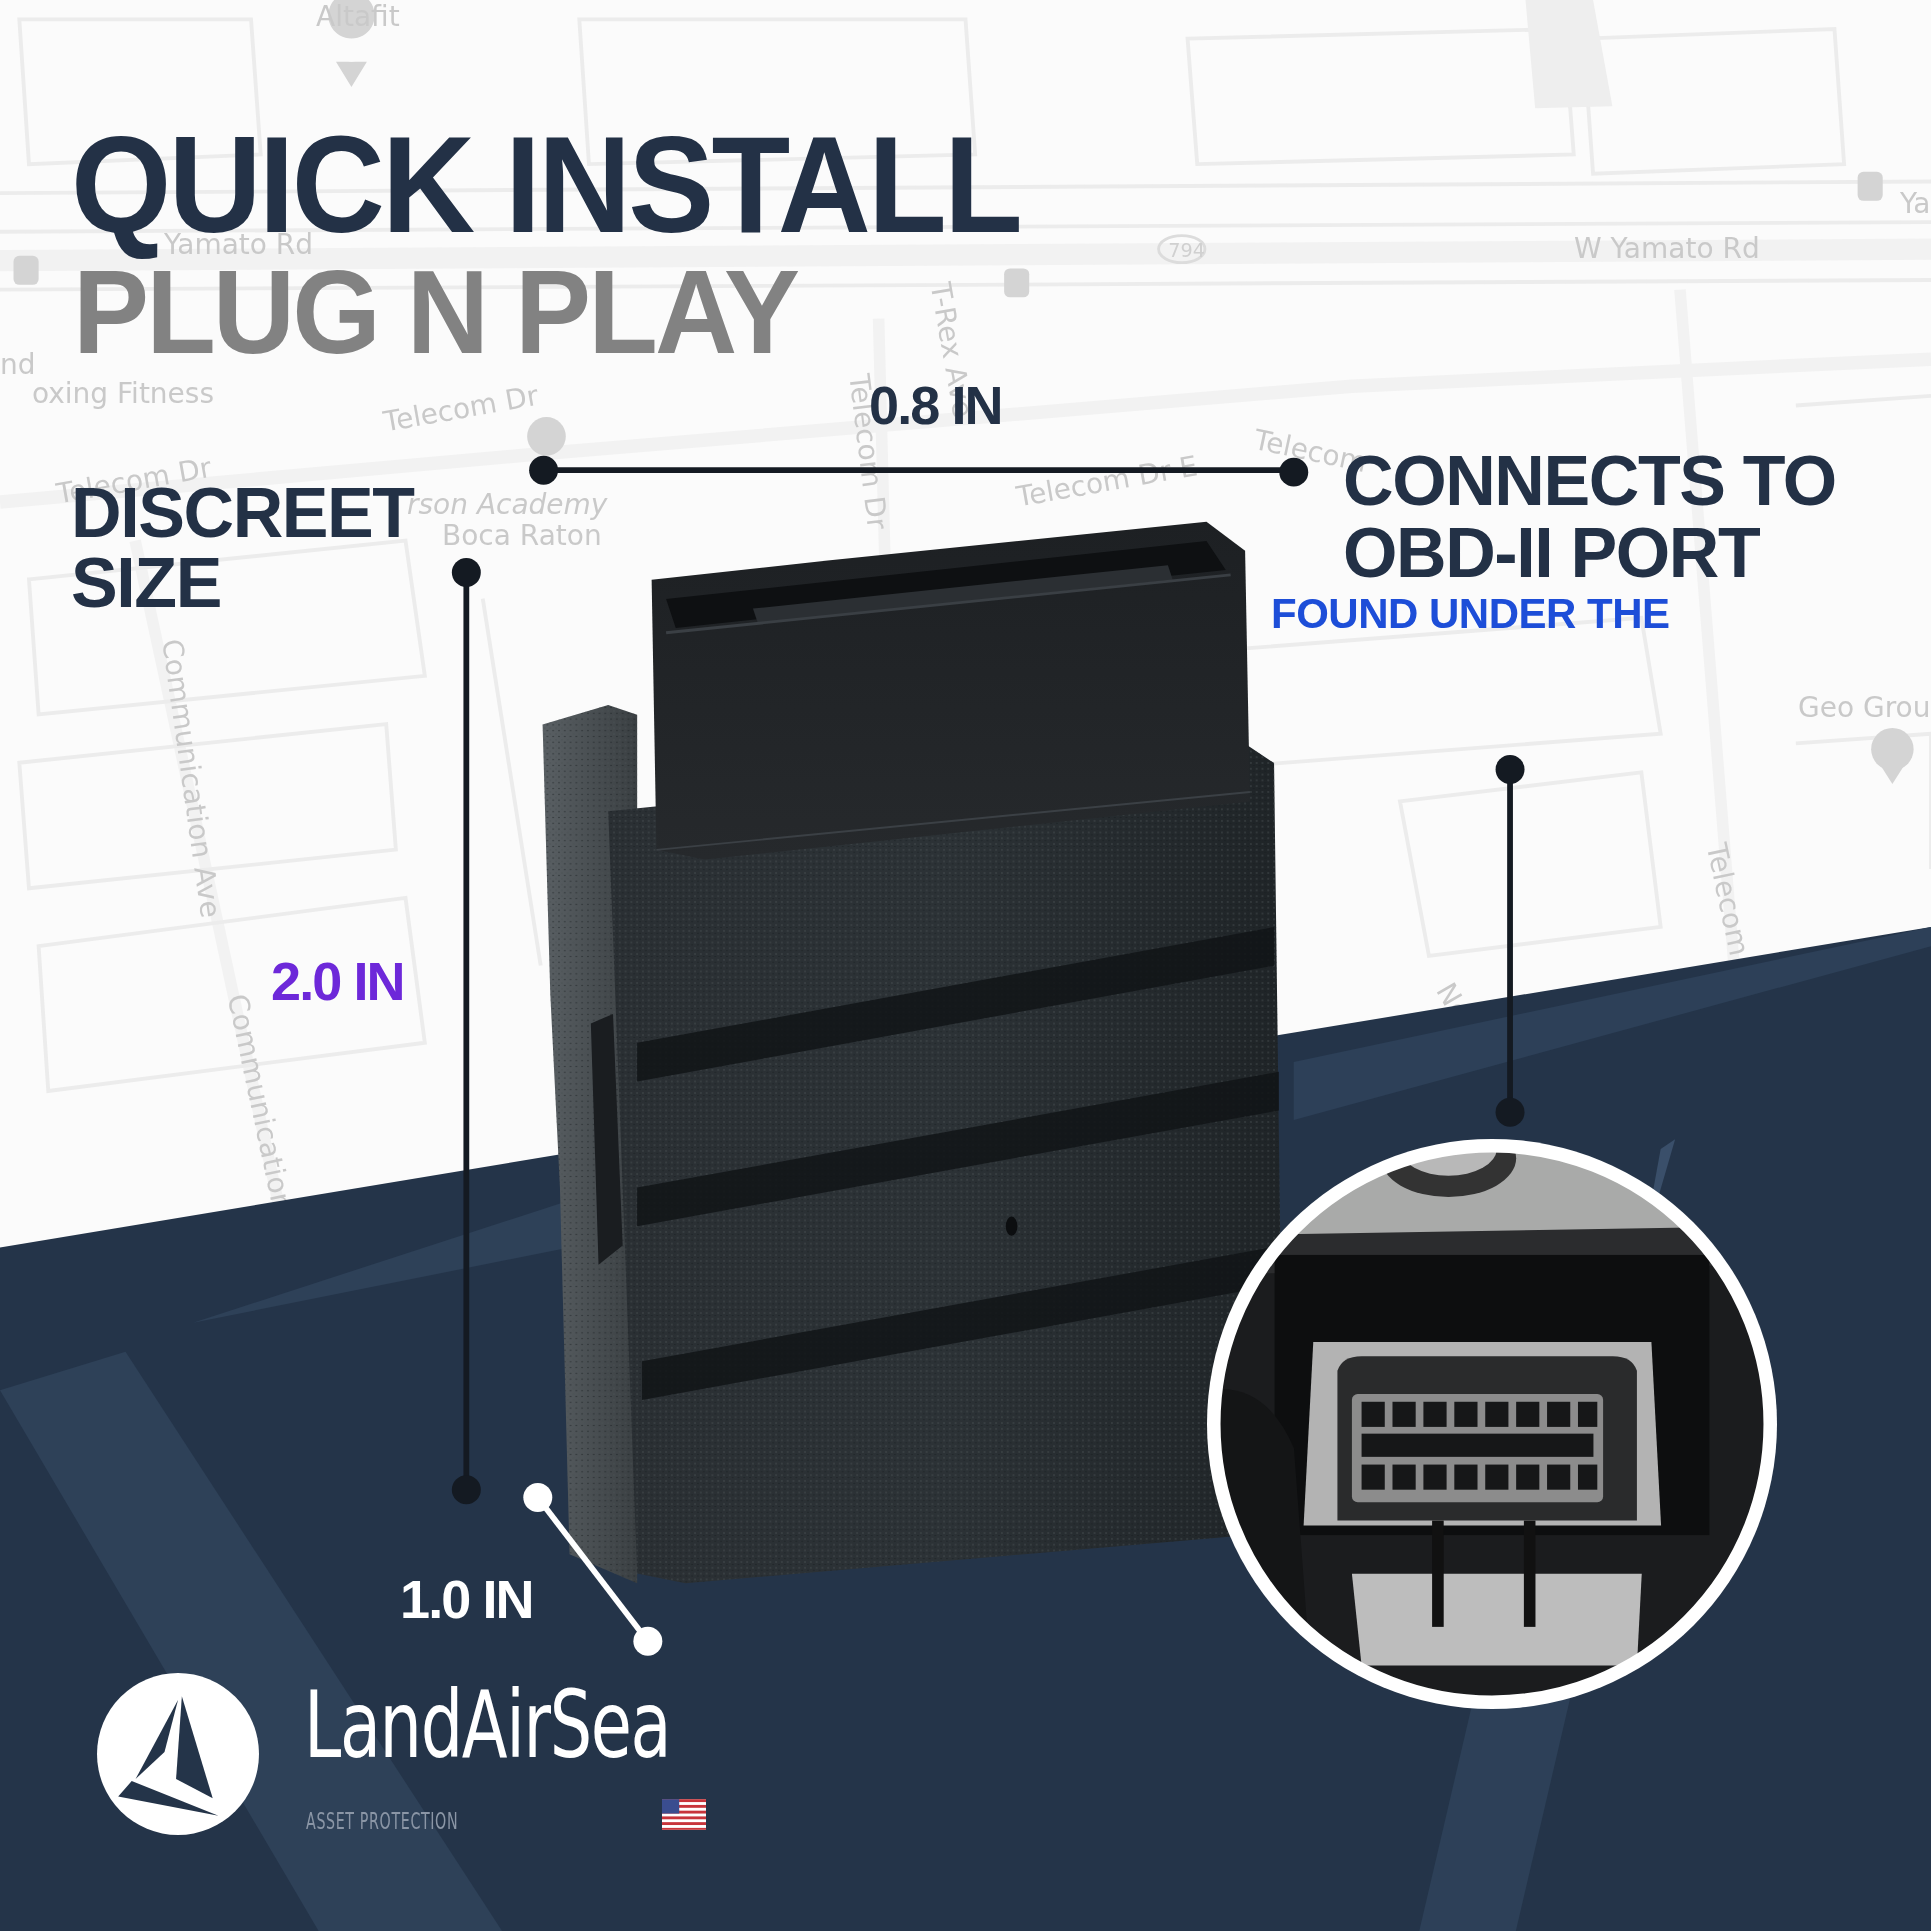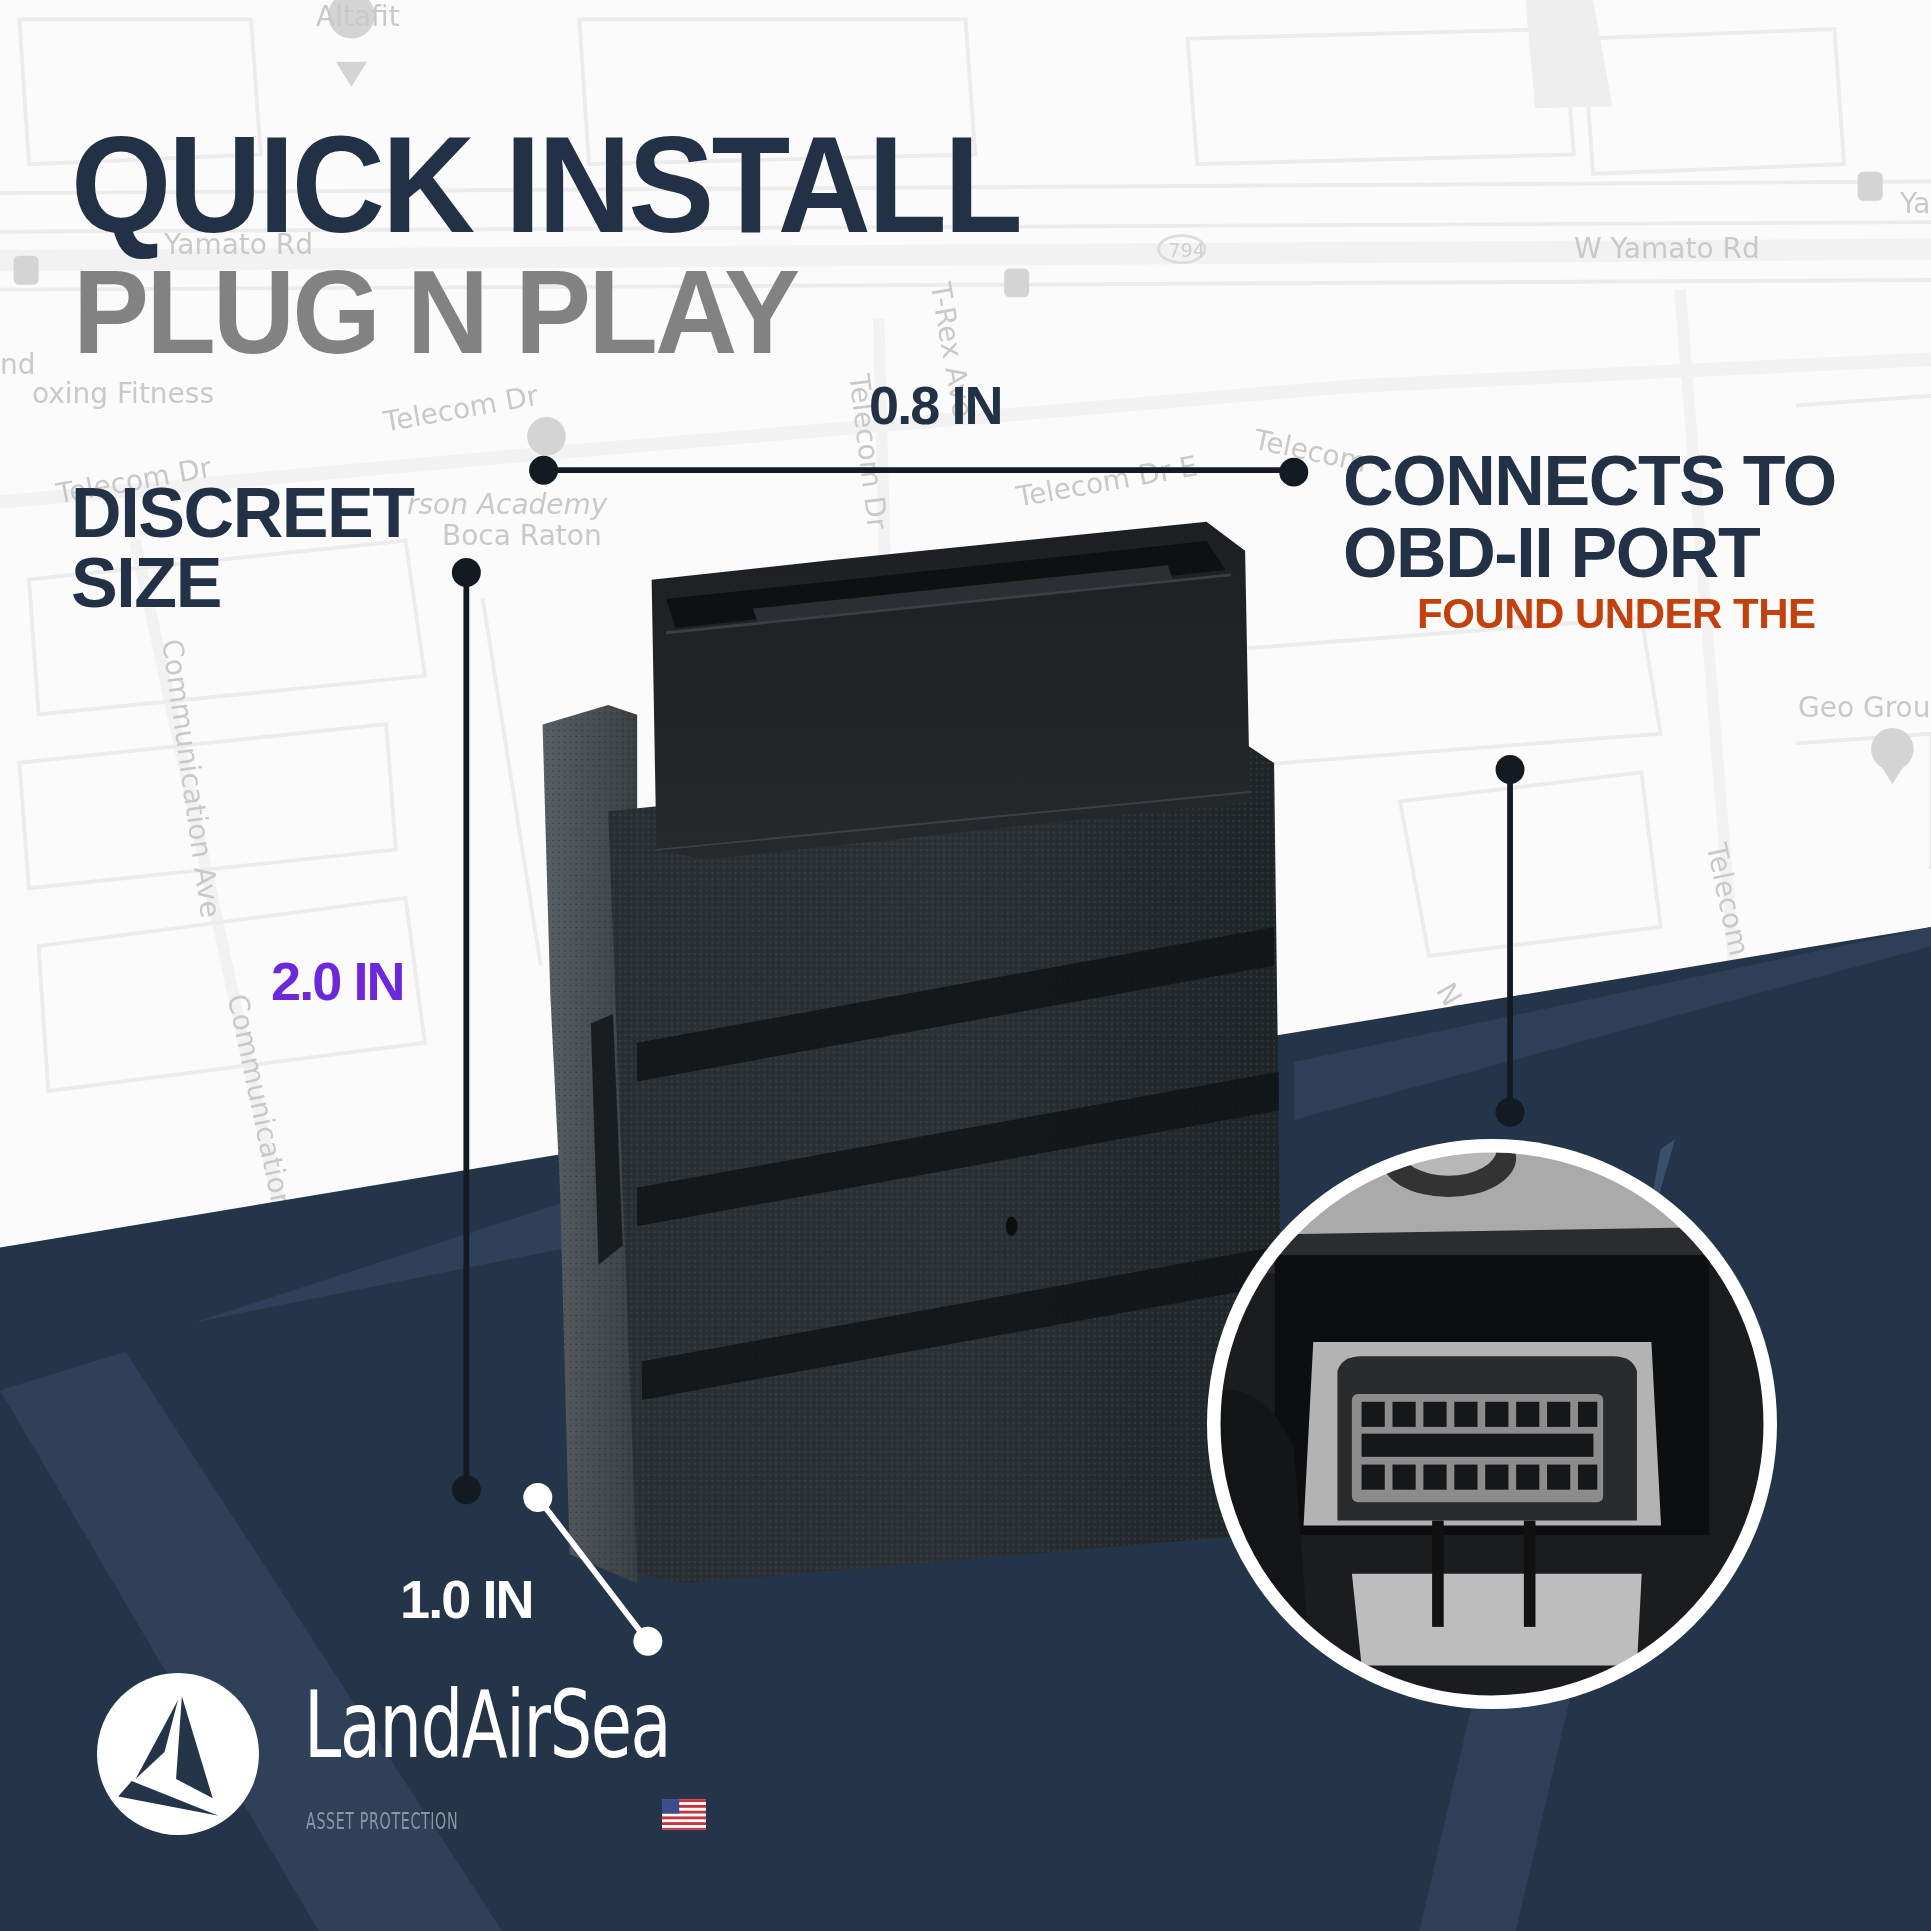--- a/index.html
+++ b/index.html
@@ -13,21 +13,21 @@
 
   .headline { position: absolute; font-family: "Liberation Sans", sans-serif; font-weight: 700; line-height: 1; white-space: nowrap; letter-spacing: -2.9px; }
   .h-quick { left: 71px; top: 116px; font-size: 129px; color: #233146; transform: scaleY(1.06); transform-origin: left top; }
   .h-plug  { left: 73px; top: 253px; font-size: 114px; color: #828282; transform: scaleY(1.04); transform-origin: left top; }
 
   .block-title { position: absolute; font-weight: 700; line-height: 1.0; color: #233146; white-space: nowrap; letter-spacing: -1.4px; }
   .discreet { left: 71px; top: 478px; font-size: 70px; }
   .discreet span, .connects span, .found span { display: block; }
   .connects { left: 1343px; top: 446px; font-size: 70px; }
   .connects span { margin-bottom: 1.9px; }
-  .found { position: absolute; left: 1417px; top: 592px; font-size: 42px; font-weight: 700; line-height: 1.07; color: #c2410c; letter-spacing: -0.5px; white-space: nowrap; }
+  .found { position: absolute; left: 1271px; top: 592px; font-size: 42px; font-weight: 700; line-height: 1.07; color: #1d4ed8; letter-spacing: -0.5px; white-space: nowrap; }
 
   .dim-label { position: absolute; font-weight: 700; font-size: 54px; letter-spacing: -1.9px; white-space: nowrap; line-height: 1; }
   .dim-17 { left: 869px; top: 378px; color: #233146; }
   .dim-20 { left: 271px; top: 954px; color: #6d28d9; }
   .dim-10 { left: 400px; top: 1572px; color: #ffffff; }
 
   .svg-abs { position: absolute; left: 0; top: 0; }
 
   .device-wrap { position: absolute; left: 531px; top: 512px; width: 772px; height: 1081px; }
   .detail-circle { position: absolute; left: 1207px; top: 1139px; width: 570px; height: 570px; border-radius: 50%; background: #ffffff; }

